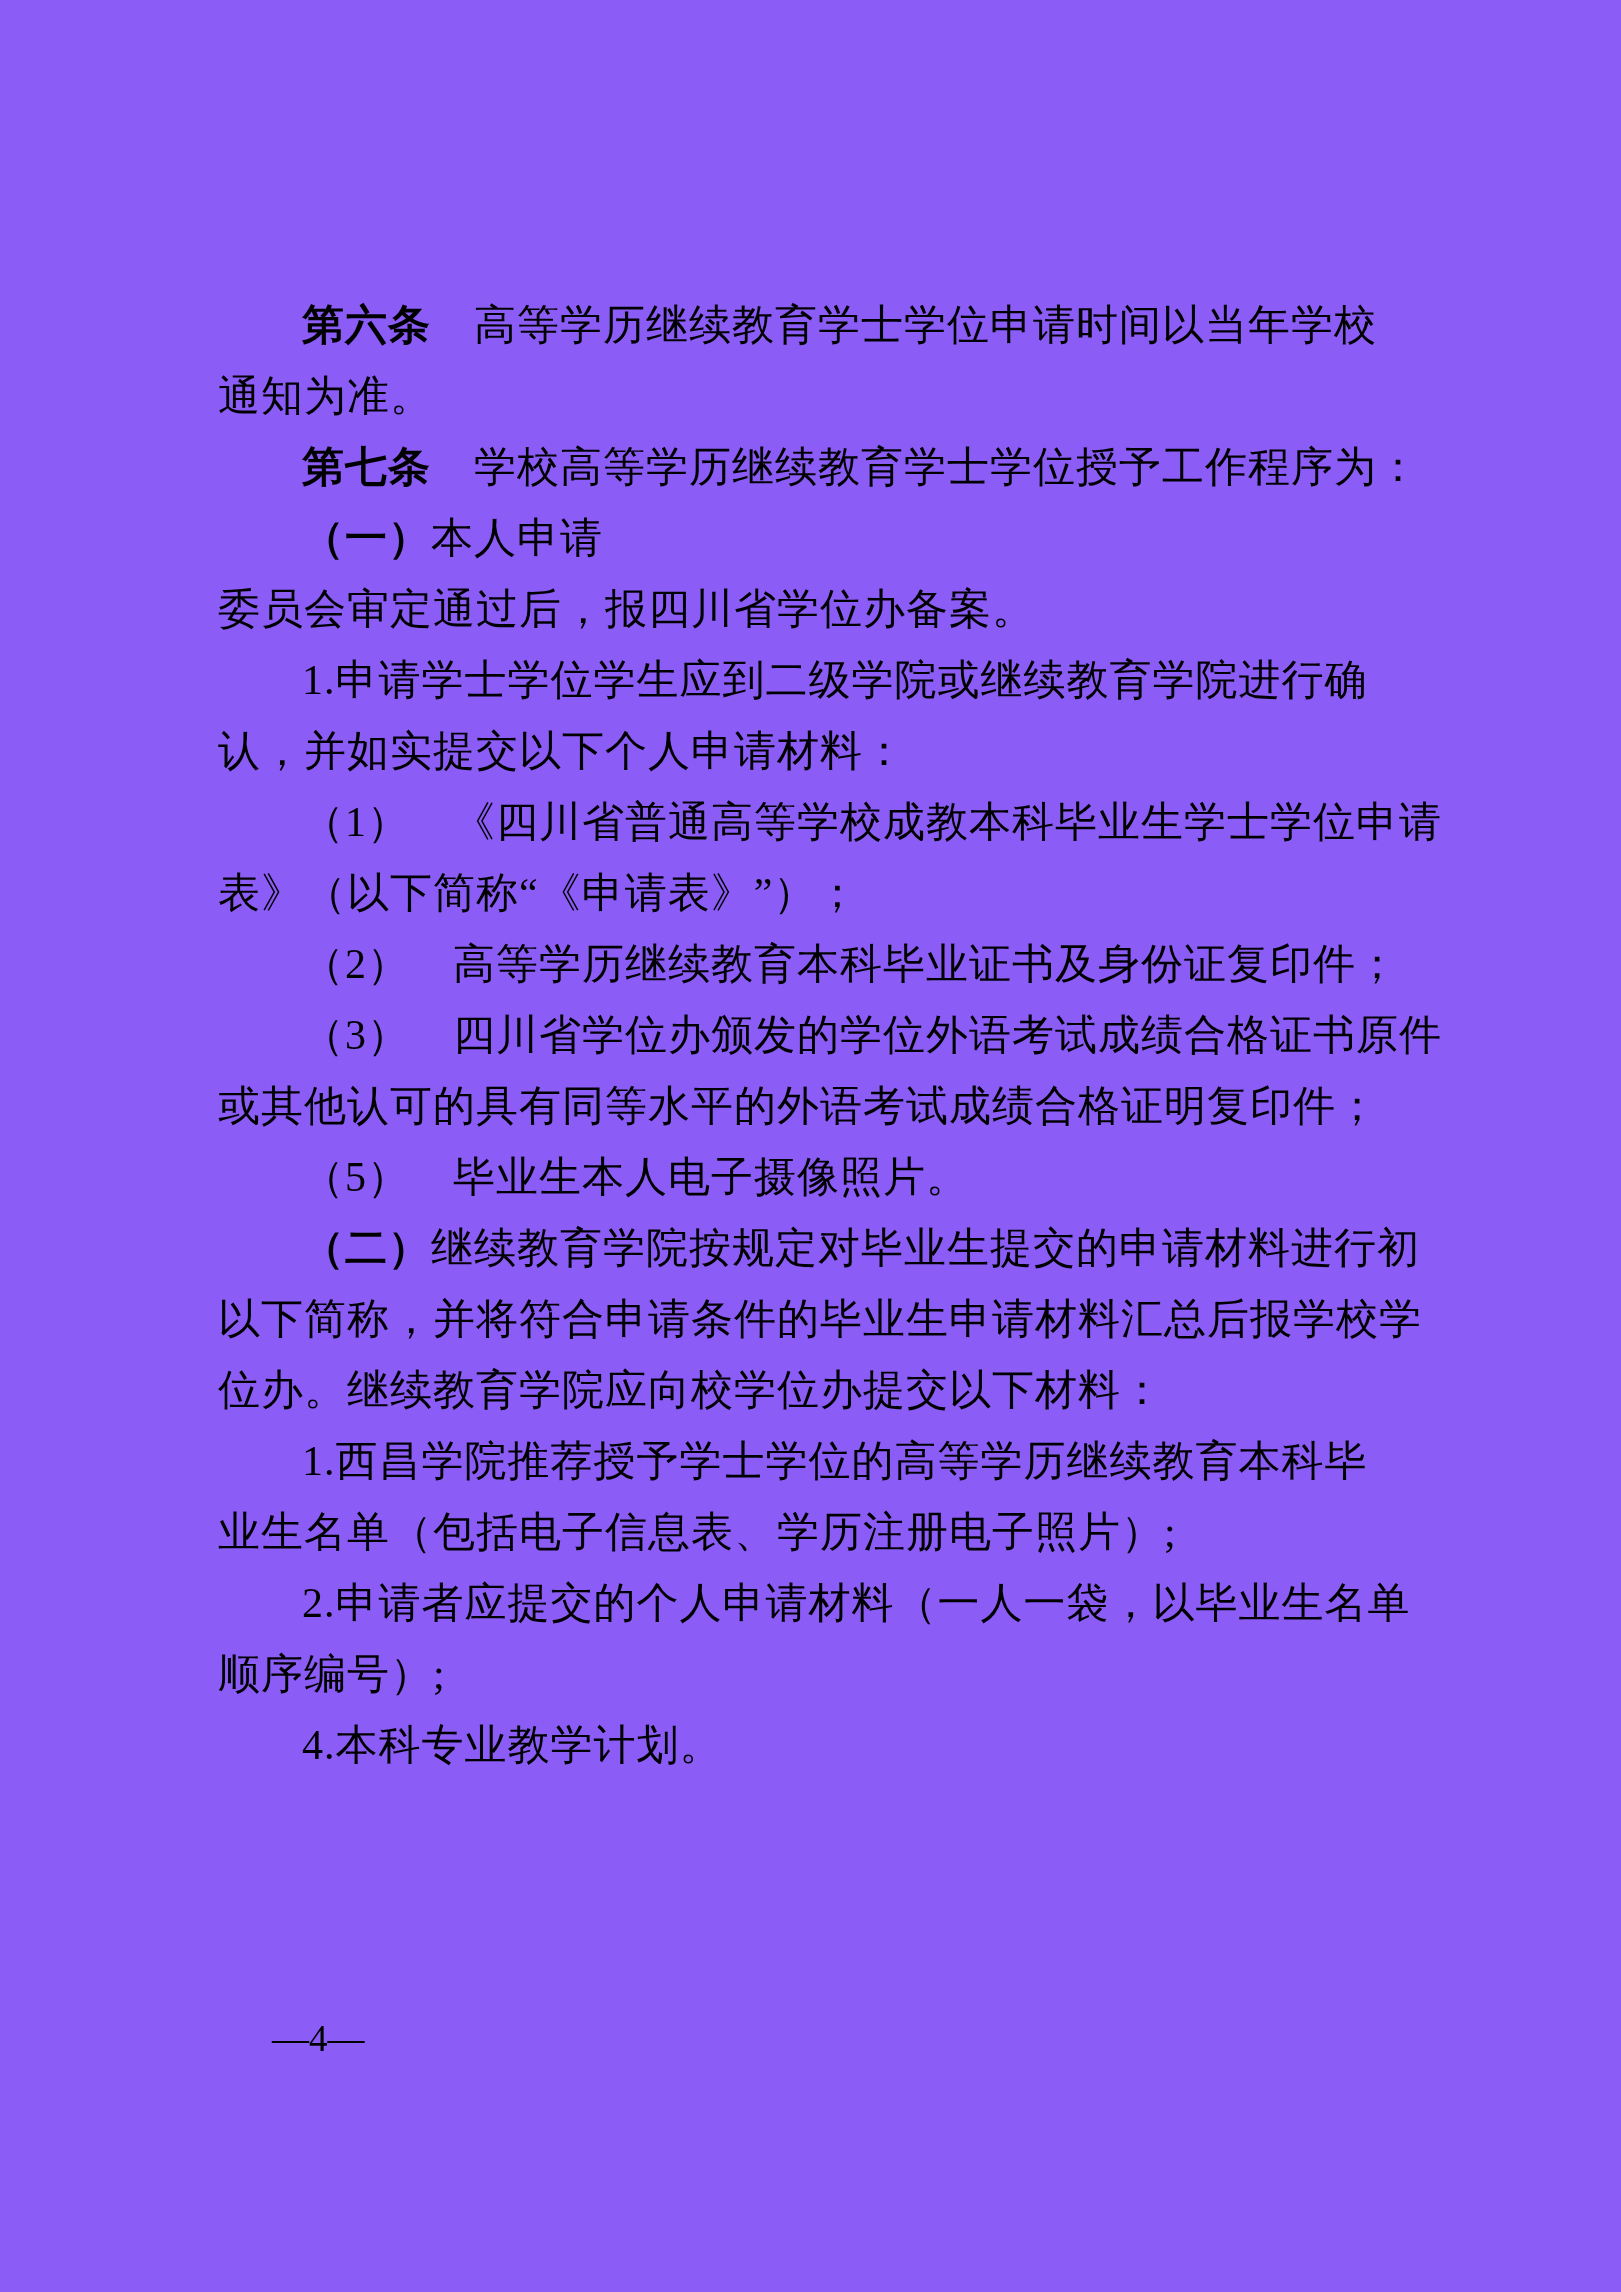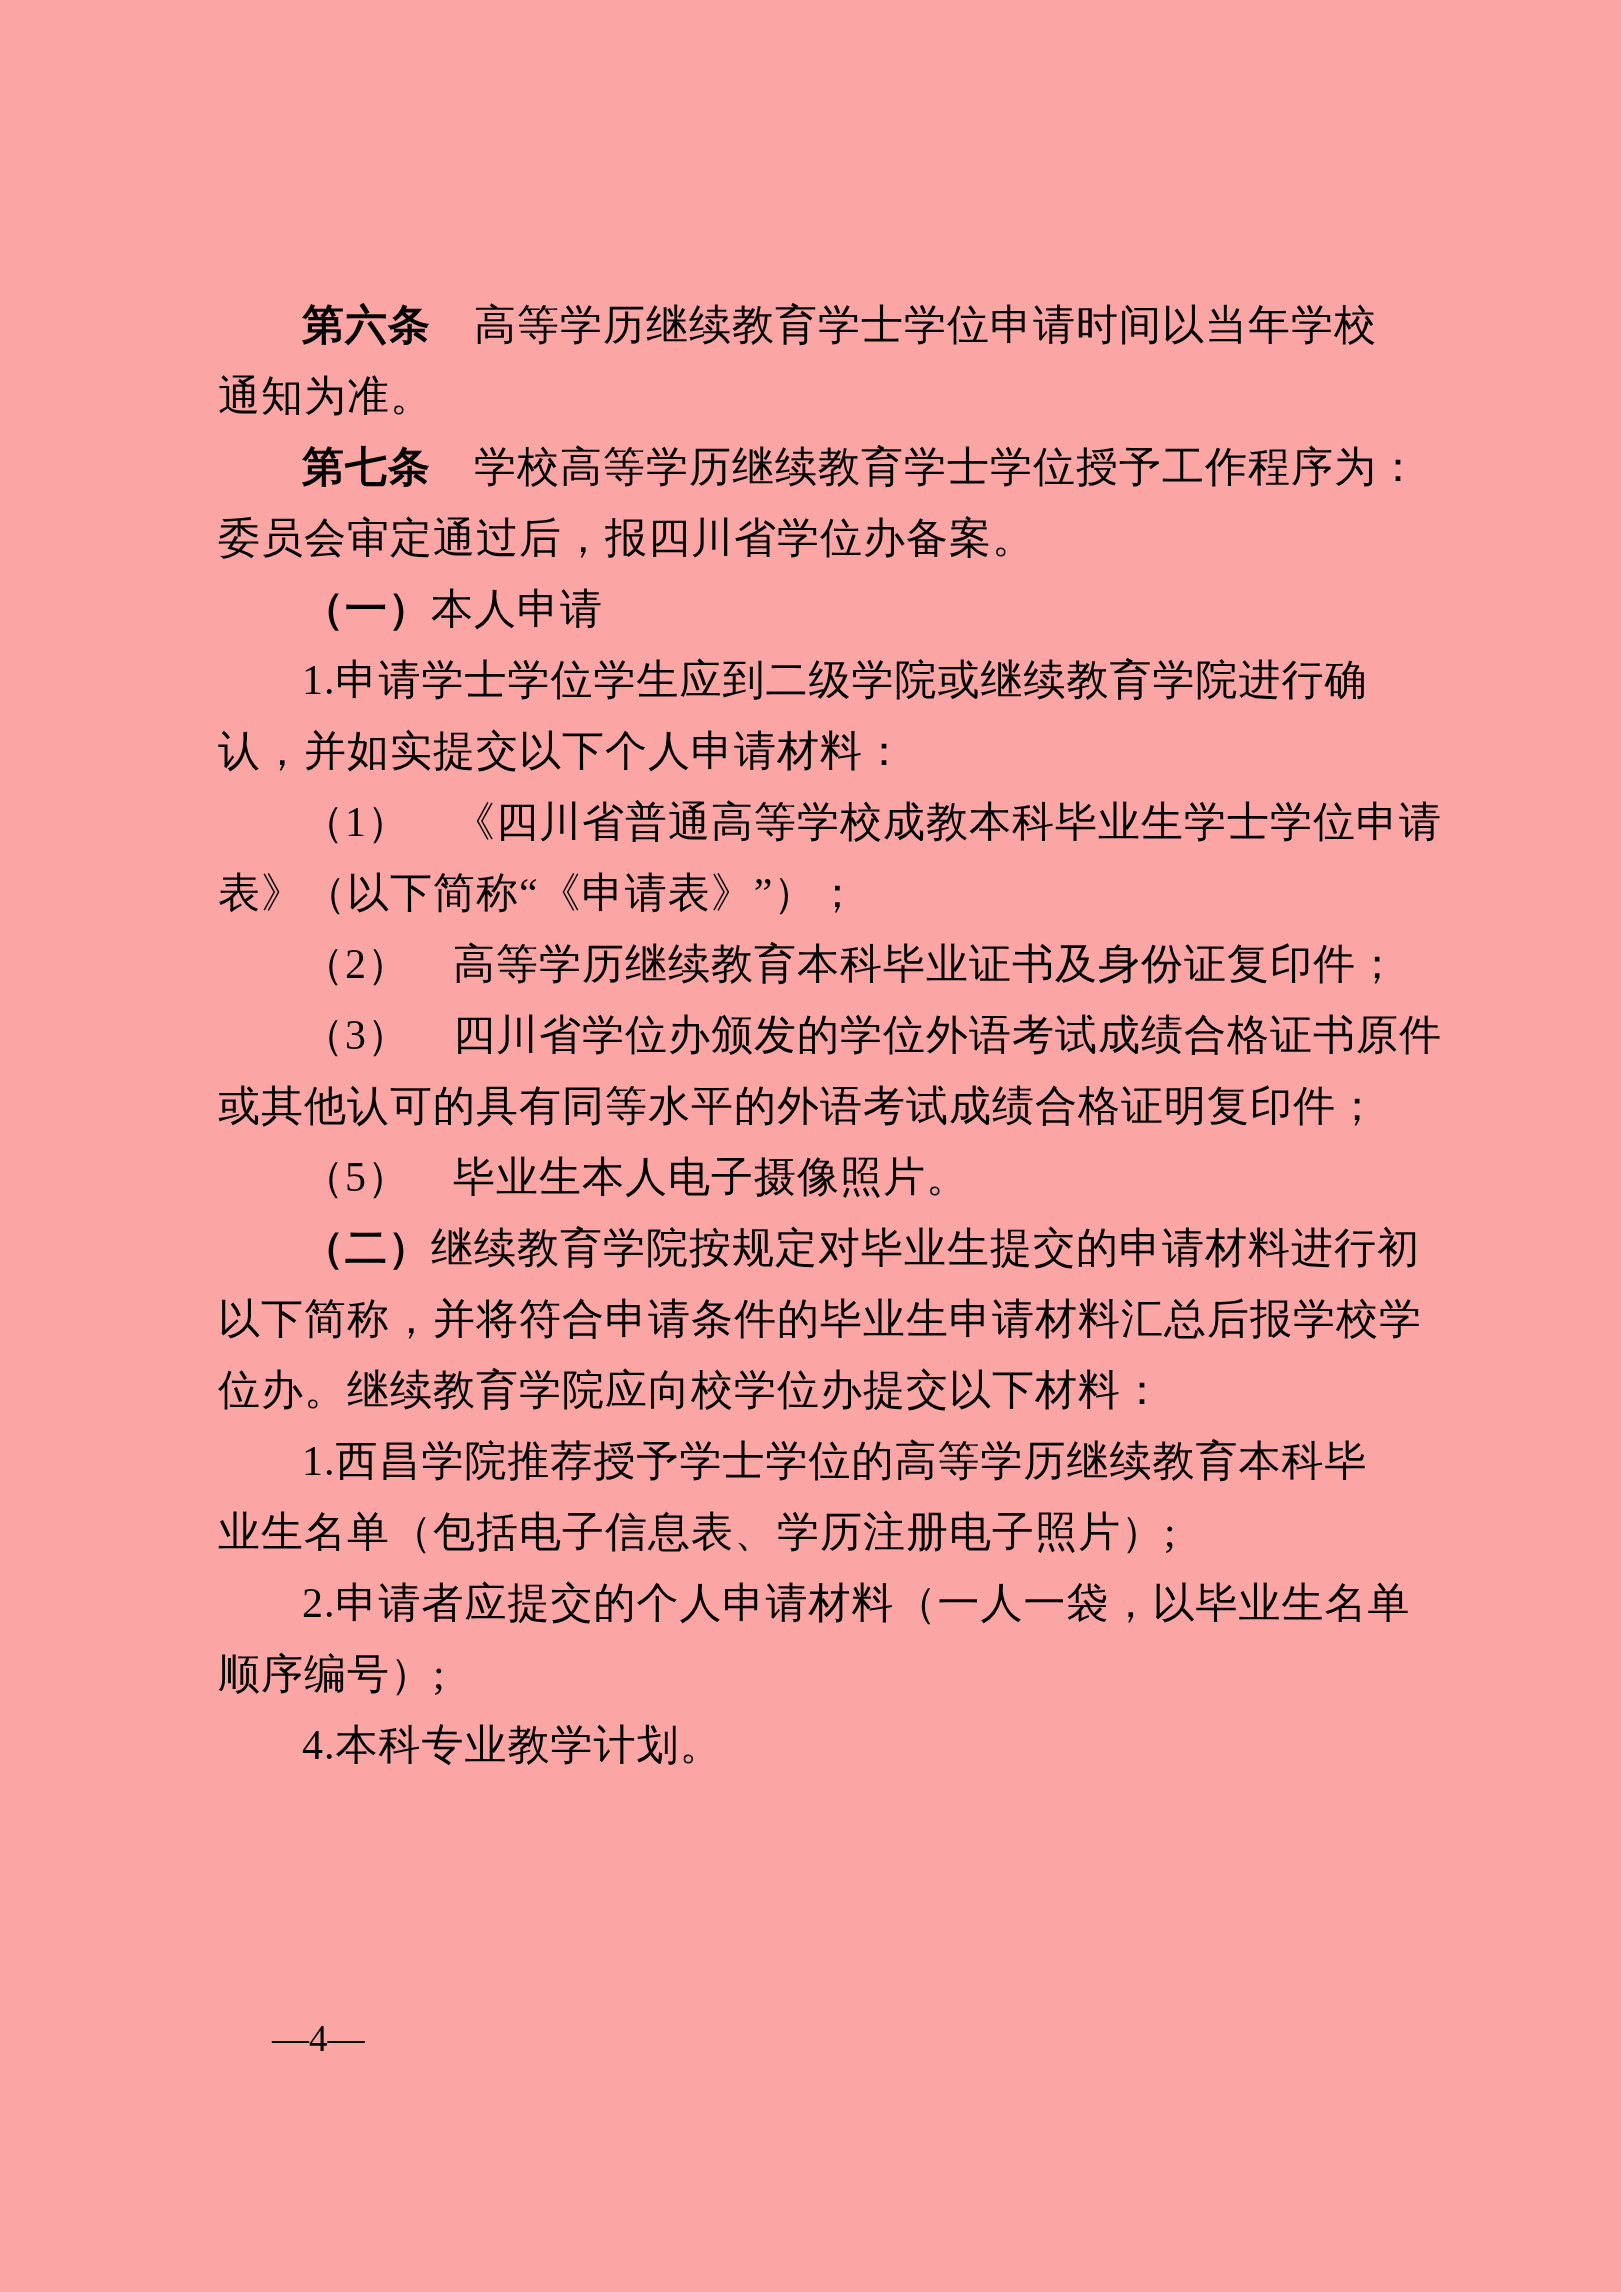--- a/index.html
+++ b/index.html
@@ -4,21 +4,21 @@
 <style>
   html, body {
     margin: 0;
     padding: 0;
     background: #ffffff;
   }
   .page {
     position: relative;
     width: 1621px;
     height: 2293px;
-    background: #fca5a5;
+    background: #8b5cf6;
     overflow: hidden;
     font-family: "Liberation Serif", "DejaVu Serif", serif;
     color: #000000;
   }
   .content {
     position: absolute;
     left: 218px;
     top: 290px;
     width: 1215px;
     font-size: 42px;
@@ -46,22 +46,22 @@
   }
 </style>
 </head>
 <body>
 
 <div class="page">
   <div class="content">
     <div class="line indent"><span class="b">第六条</span><span>　高等学历继续教育学士学位申请时间以当年学校</span></div>
     <div class="line"><span>通知为准。</span></div>
     <div class="line indent"><span class="b">第七条</span><span>　学校高等学历继续教育学士学位授予工作程序为：</span></div>
+    <div class="line indent"><span class="b">（一）</span><span>本人申请</span></div>
     <div class="line"><span>委员会审定通过后，报四川省学位办备案。</span></div>
-    <div class="line indent"><span class="b">（一）</span><span>本人申请</span></div>
     <div class="line indent"><span>1.申请学士学位学生应到二级学院或继续教育学院进行确</span></div>
     <div class="line"><span>认，并如实提交以下个人申请材料：</span></div>
     <div class="line indent"><span>（1）　《四川省普通高等学校成教本科毕业生学士学位申请</span></div>
     <div class="line"><span>表》（以下简称“《申请表》”）；</span></div>
     <div class="line indent"><span>（2）　高等学历继续教育本科毕业证书及身份证复印件；</span></div>
     <div class="line indent"><span>（3）　四川省学位办颁发的学位外语考试成绩合格证书原件</span></div>
     <div class="line"><span>或其他认可的具有同等水平的外语考试成绩合格证明复印件；</span></div>
     <div class="line indent"><span>（5）　毕业生本人电子摄像照片。</span></div>
     <div class="line indent"><span class="b">（二）</span><span>继续教育学院按规定对毕业生提交的申请材料进行初</span></div>
     <div class="line"><span>以下简称，并将符合申请条件的毕业生申请材料汇总后报学校学</span></div>

